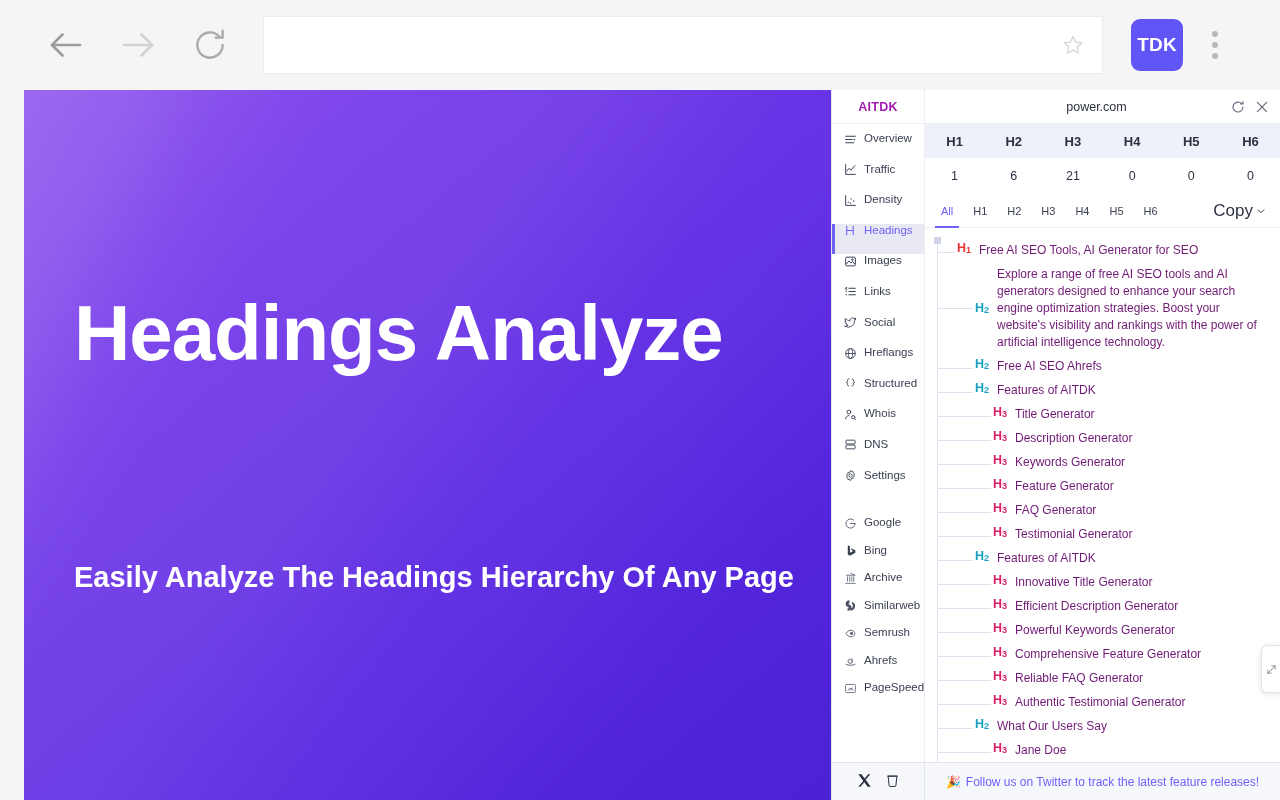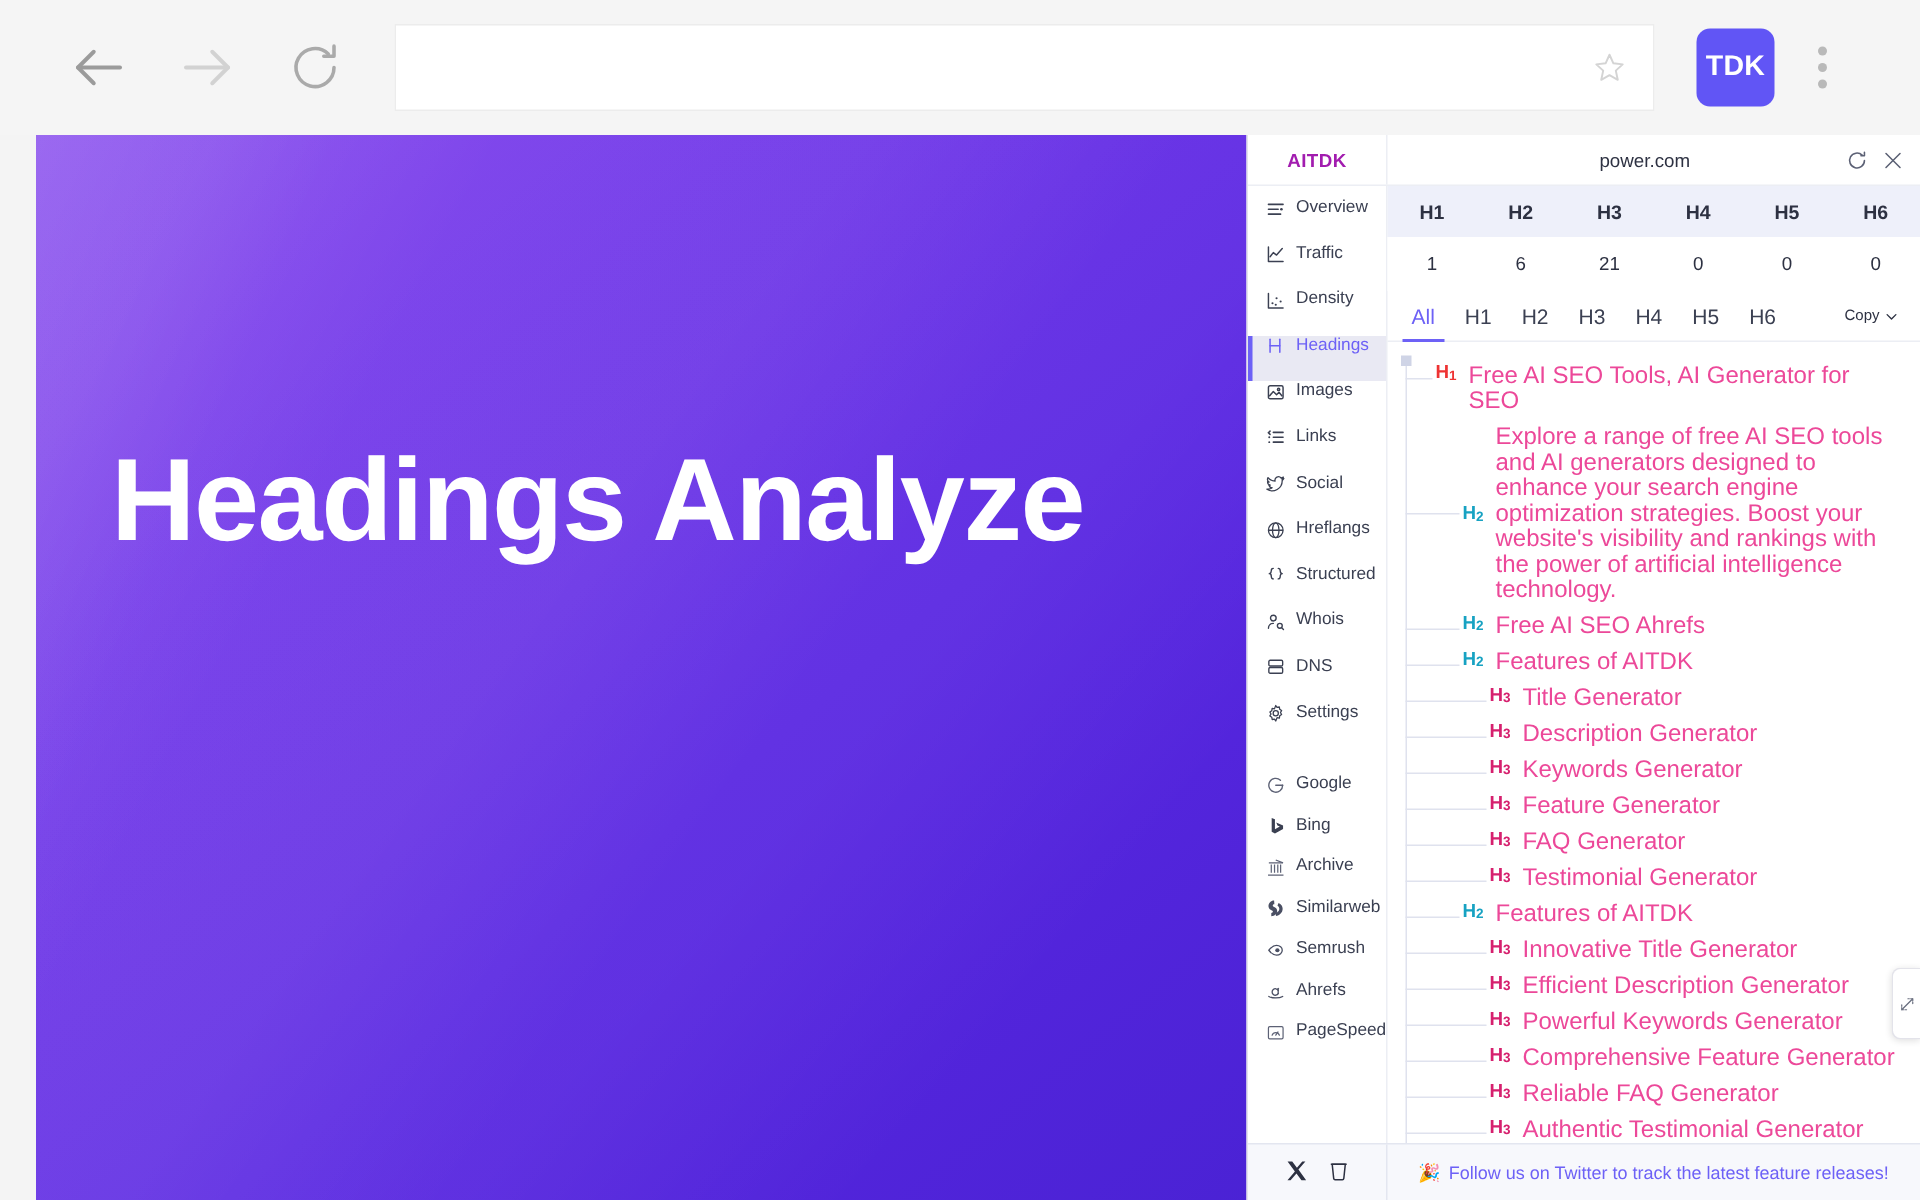--- a/index.html
+++ b/index.html
@@ -169,28 +169,28 @@
     flex: 1; display: flex; align-items: center; justify-content: center;
     font-size: 12.5px; color: #2d3142;
   }
   #filter-tabs {
     display: flex; align-items: stretch; height: 34px; flex: none;
     border-bottom: 1px solid #eceef4;
     padding: 0 12px 0 6px;
   }
   .ftab {
     padding: 0 10px; display: flex; align-items: center;
-    font-size: 14px; color: #3b4052; position: relative;
+    font-size: 11px; color: #3b4052; position: relative;
   }
   .ftab.active { color: #6d61f6; }
   .ftab.active::after {
     content: ""; position: absolute; left: 4px; right: 4px; bottom: -1px;
     height: 2.5px; background: #6d61f6;
   }
-  #copy-btn { margin-left: auto; display: flex; align-items: center; gap: 3px; font-size: 10px; color: #2d3142; padding-right: 2px; }
+  #copy-btn { margin-left: auto; display: flex; align-items: center; gap: 3px; font-size: 17px; color: #2d3142; padding-right: 2px; }
 
   #headings-list {
     flex: 1; overflow: hidden; position: relative;
     padding: 10px 6px 0 6px;
   }
   #tree-spine {
     position: absolute; left: 12px; top: 12px; bottom: 0;
     width: 1px; background: #dfe2ee;
   }
   #tree-cap {
@@ -206,21 +206,21 @@
   .h-row .connector {
     position: absolute; top: 14px; left: 6px;
     height: 1px; background: #dfe2ee;
   }
   .h-tag {
     flex: none; font-weight: bold; font-size: 12.5px;
     text-align: right; padding-right: 8px;
   }
   .h-tag sub { font-size: 9px; vertical-align: baseline; position: relative; top: 1px; }
   .h-text {
-    flex: 1; font-size: 16px; color: #ec4899; line-height: 17px;
+    flex: 1; font-size: 12px; color: #701a75; line-height: 17px;
     padding-top: 1px;
   }
   .lvl1 .h-tag { color: #ee3333; }
   .lvl2 .h-tag { color: #17a2c2; }
   .lvl3 .h-tag { color: #d6206e; }
   .lvl1 .h-tag { width: 48px; } .lvl1 .connector { width: 18px; }
   .lvl2 .h-tag { width: 66px; } .lvl2 .connector { width: 36px; }
   .lvl3 .h-tag { width: 84px; } .lvl3 .connector { width: 54px; }
   .h-row.multiline .h-tag { align-self: center; }
   .h-row.multiline .connector { top: 50%; }
@@ -287,20 +287,21 @@
 
   <div id="menu-dots">
     <i></i>
     <i></i>
     <i></i>
   </div>
 </div>
 
 <div id="hero">
   <div id="hero-title">Headings Analyze</div>
+  <div id="hero-subtitle">Easily Analyze The Headings Hierarchy Of Any Page</div>
 </div>
 
 <div id="panel">
 
   <div id="panel-top">
     <div id="panel-logo">AITDK</div>
     <div id="panel-domainbar">
       <div id="panel-domain">power.com</div>
       <div class="head-icon-btn">
         <svg width="14" height="14" viewBox="0 0 24 24" fill="none" stroke="#5c6175" stroke-width="1.8" stroke-linecap="round">

